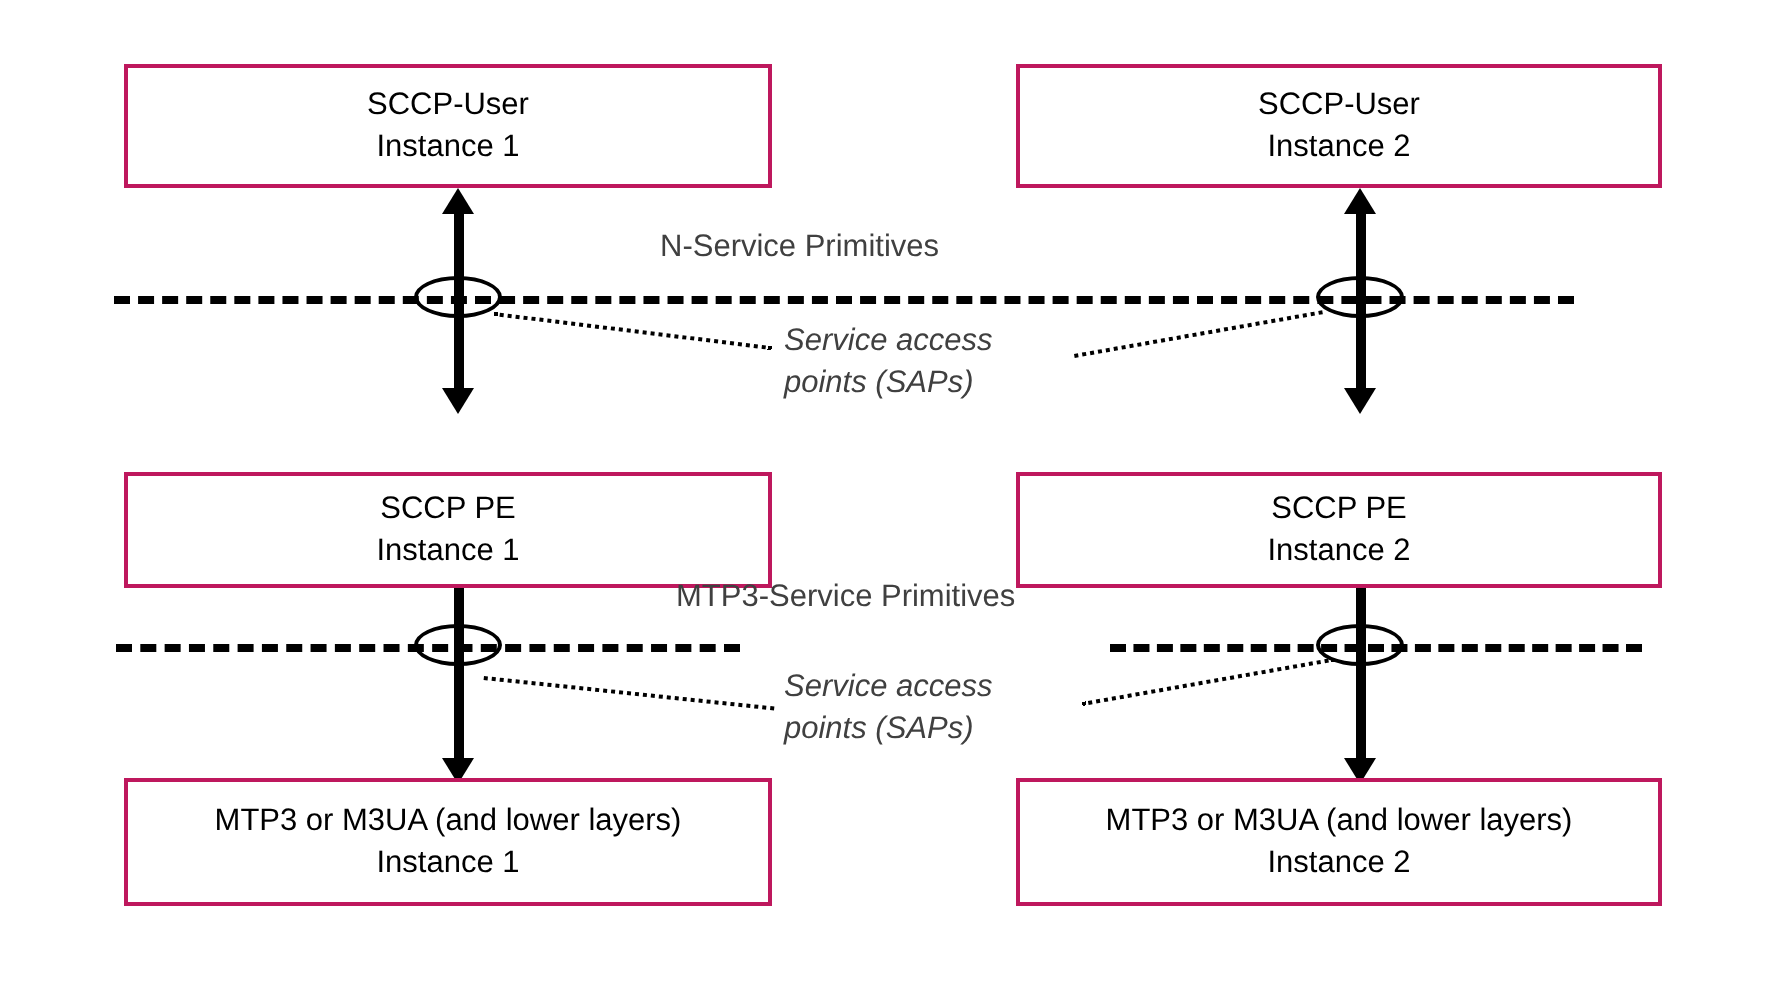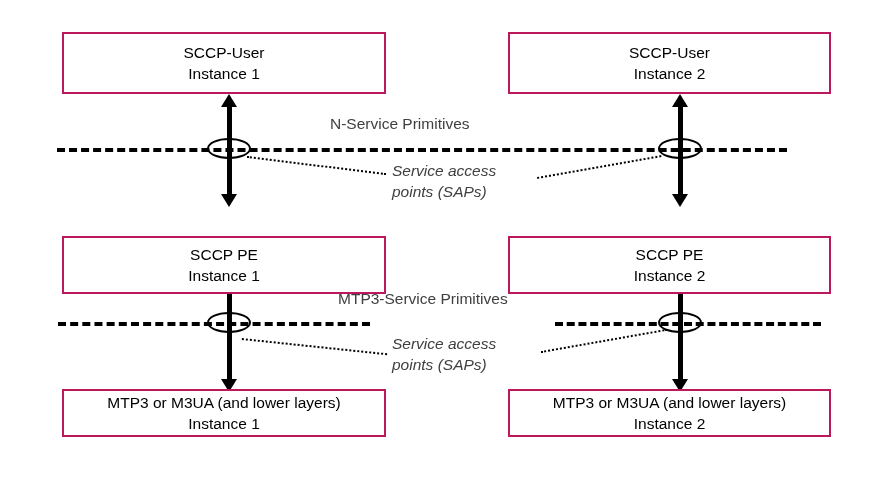--- a/index.html
+++ b/index.html
@@ -34,21 +34,21 @@
     z-index: 4;
   }
   .layer-box .ln { display: block; white-space: nowrap; }
 
   
   .col-left  { left: 62px;  width: 324px; }
   .col-right { left: 508px; width: 323px; }
 
   .row-top    { top: 32px;  height: 62px; }
   .row-mid    { top: 207px; height: 58px; margin-top: 29px; }
-  .row-bottom { top: 389px; height: 48px; }
+  .row-bottom { top: 389px; height: 64px; }
 
   
   .arrow-body {
     position: absolute;
     width: 5px;
     background: #000000;
     z-index: 3;
   }
   .arrow-head {
     position: absolute;

